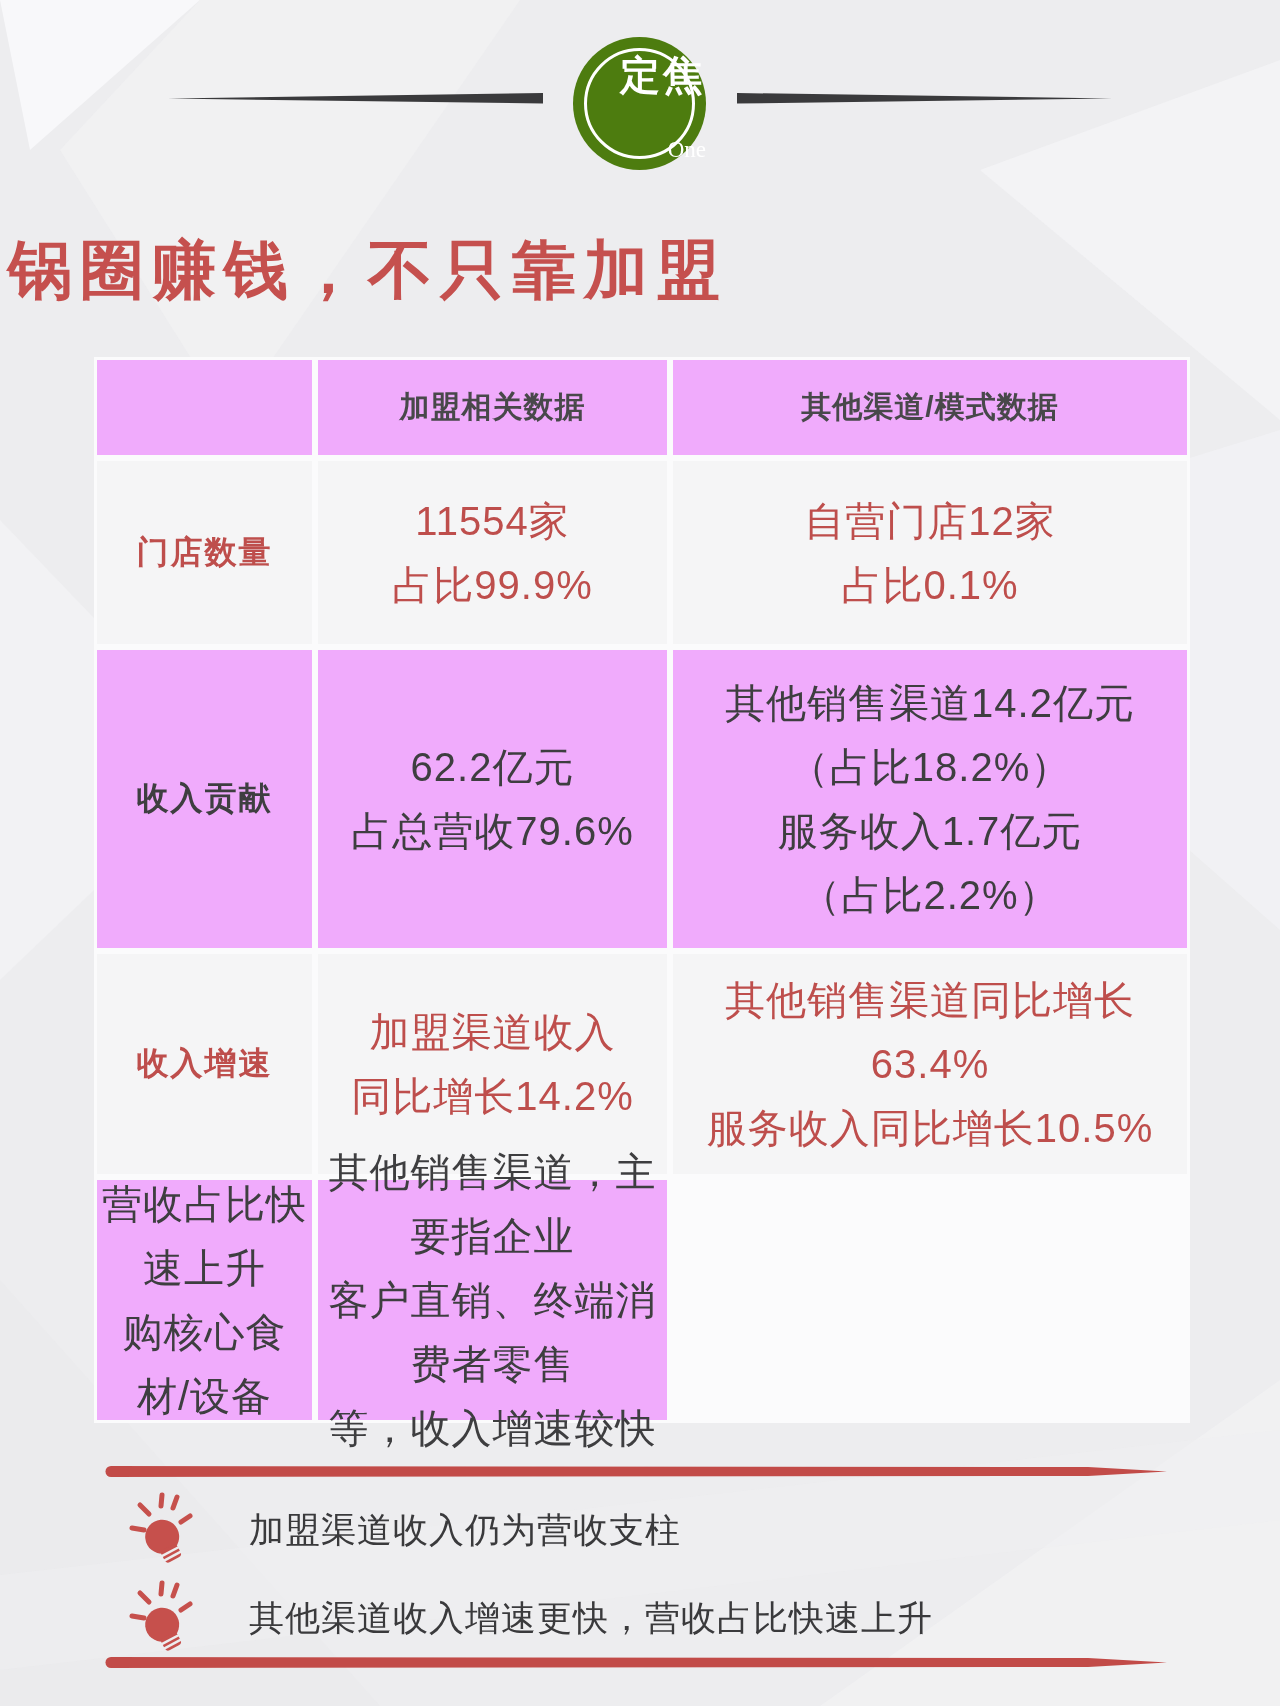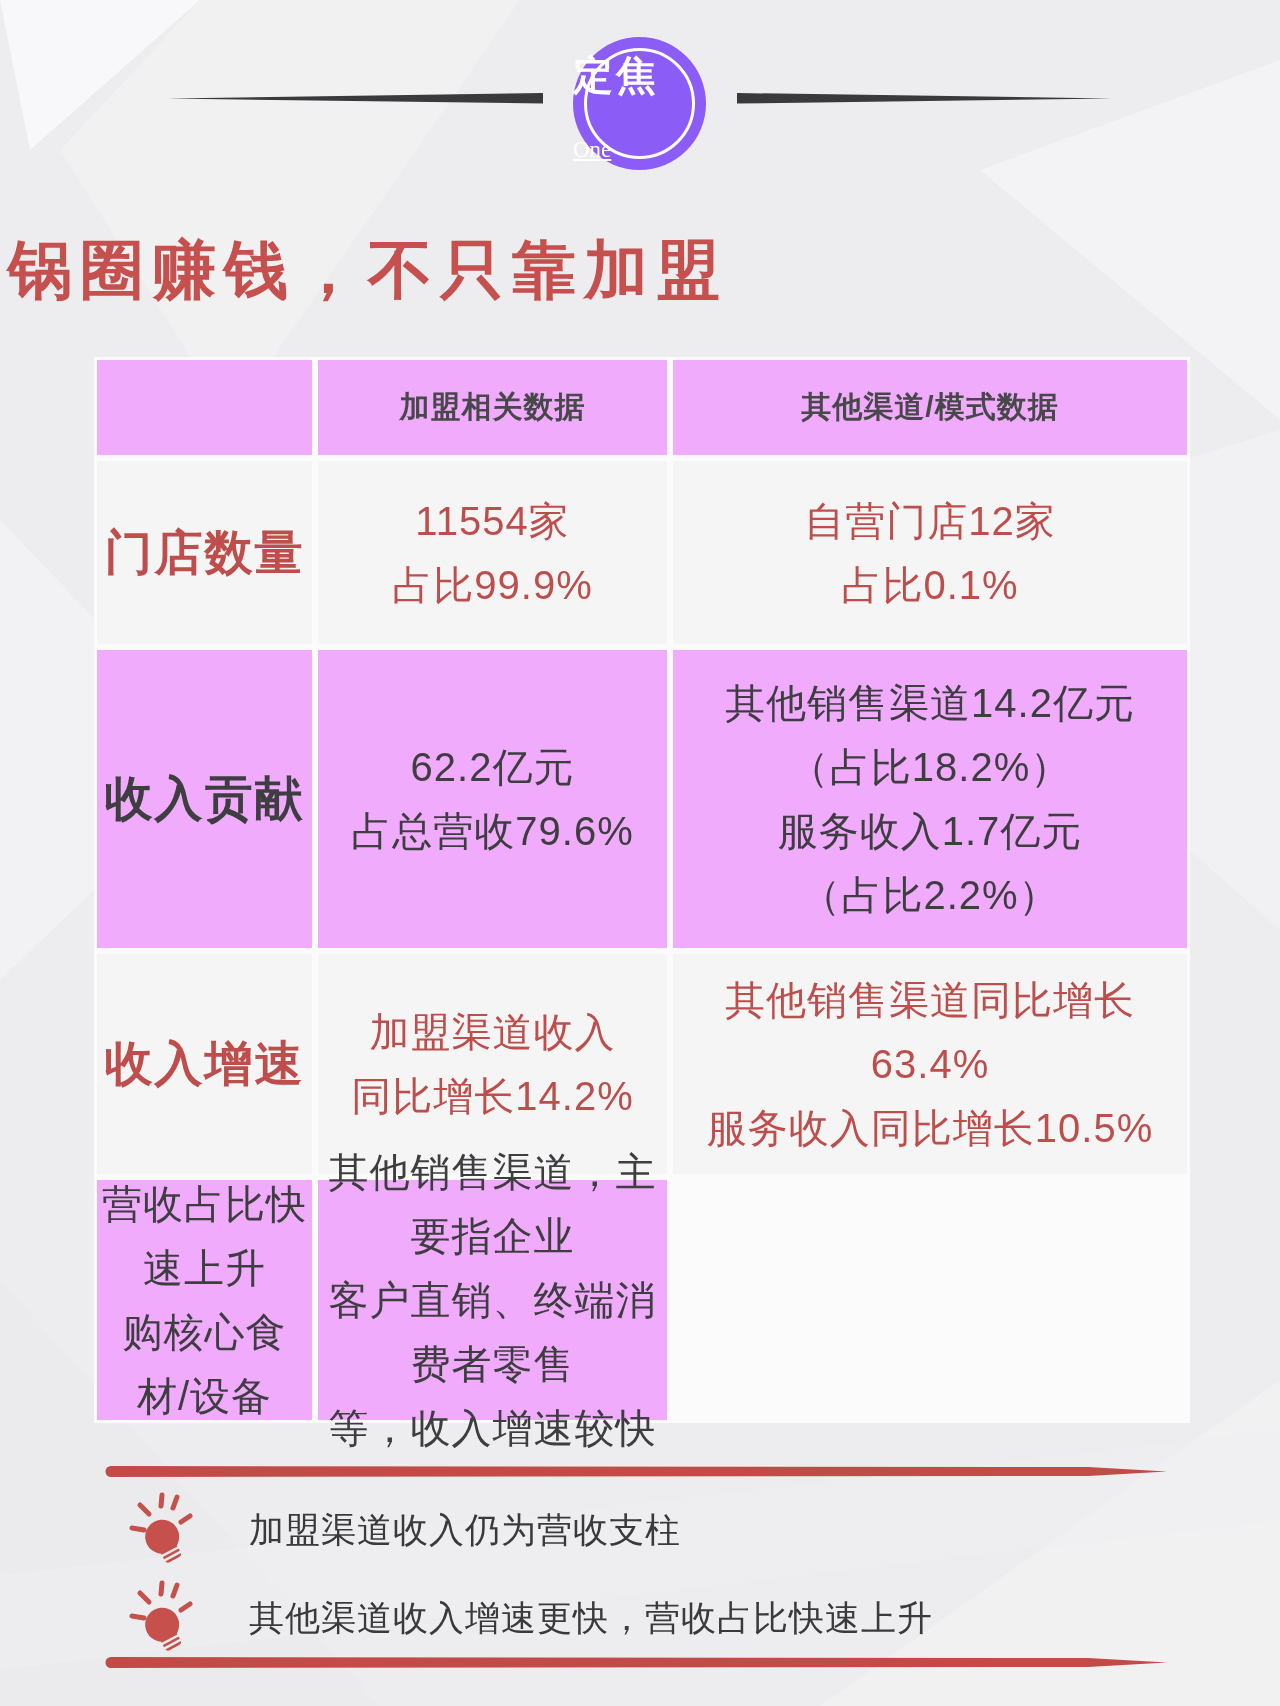--- a/index.html
+++ b/index.html
@@ -12,28 +12,28 @@
     font-family:"Liberation Sans","DejaVu Sans",sans-serif;
   }
   .facets{position:absolute;left:0;top:0;width:1280px;height:1706px;pointer-events:none;}
 
   
   .bar{position:absolute;top:92px;height:12px;}
   .bar-left{left:168px;width:375px;}
   .bar-right{left:737px;width:375px;}
   .badge{
     position:absolute;left:573px;top:37px;width:133px;height:133px;
-    background:#8b5cf6;border-radius:50%;
-    display:flex;flex-direction:column;align-items:flex-start;justify-content:center;gap:40px;
+    background:#4d7c0f;border-radius:50%;
+    display:flex;flex-direction:column;align-items:flex-end;justify-content:center;gap:40px;
   }
   .badge::before{
     content:"";position:absolute;inset:11px;border:3px solid #FFFFFF;border-radius:50%;
   }
   .badge-title{color:#FFFFFF;font-size:40px;font-weight:bold;letter-spacing:3px;line-height:44px;margin-top:8px;}
-  .badge-sub{color:#FFFFFF;font-size:23px;font-family:"Liberation Serif","DejaVu Serif",serif;line-height:26px;text-decoration:underline;}
+  .badge-sub{color:#FFFFFF;font-size:23px;font-family:"Liberation Serif","DejaVu Serif",serif;line-height:26px;}
 
   
   .main-title{
     position:absolute;left:0;top:230px;width:1280px;margin:8px;
     font-size:64px;line-height:64px;
     font-weight:900;color:#C5504E;letter-spacing:8px;
   }
 
   
   .data-table{
@@ -44,21 +44,21 @@
     gap:6px;
     background:#FBFBFC;border:3px solid #FBFBFC;
   }
   .cell{
     display:flex;align-items:center;justify-content:center;
     text-align:center;
   }
   .c-gray{background:#f0abfc;}
   .c-light{background:#F5F5F6;}
   .head{font-size:30px;font-weight:bold;color:#48484A;letter-spacing:1px;}
-  .label{font-size:48px;font-weight:bold;letter-spacing:2px;}
+  .label{font-size:32px;font-weight:bold;letter-spacing:2px;}
   .vals{font-size:40px;line-height:64px;white-space:pre-line;letter-spacing:1px;}
   .t-red{color:#BE4E4C;}
   .t-dark{color:#3E3E40;}
 
   
   .divider{position:absolute;left:103px;width:1064px;height:15px;}
   .divider-1{top:1464px;}
   .divider-2{top:1655px;}
 
   

